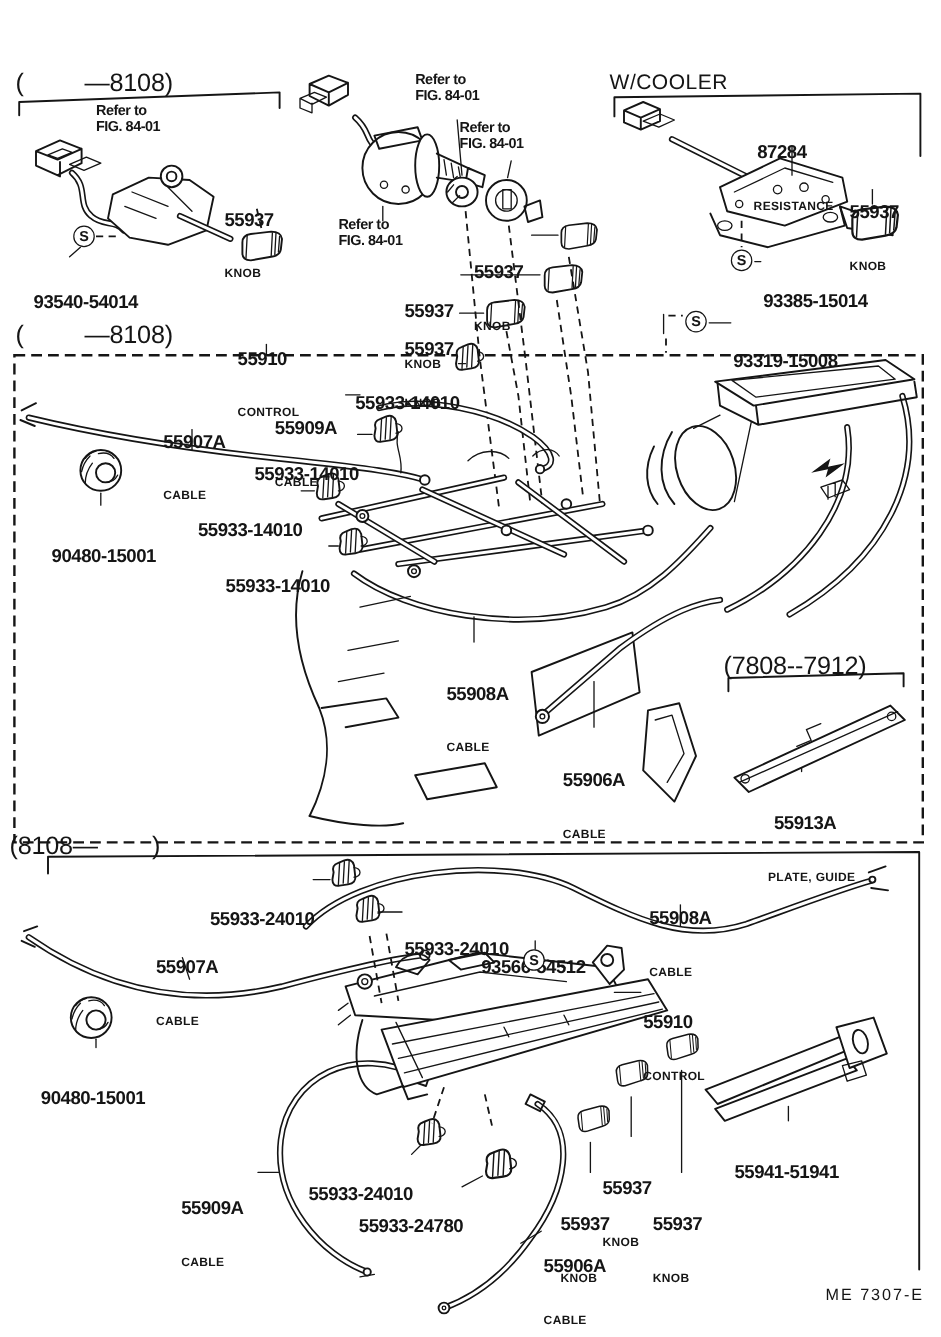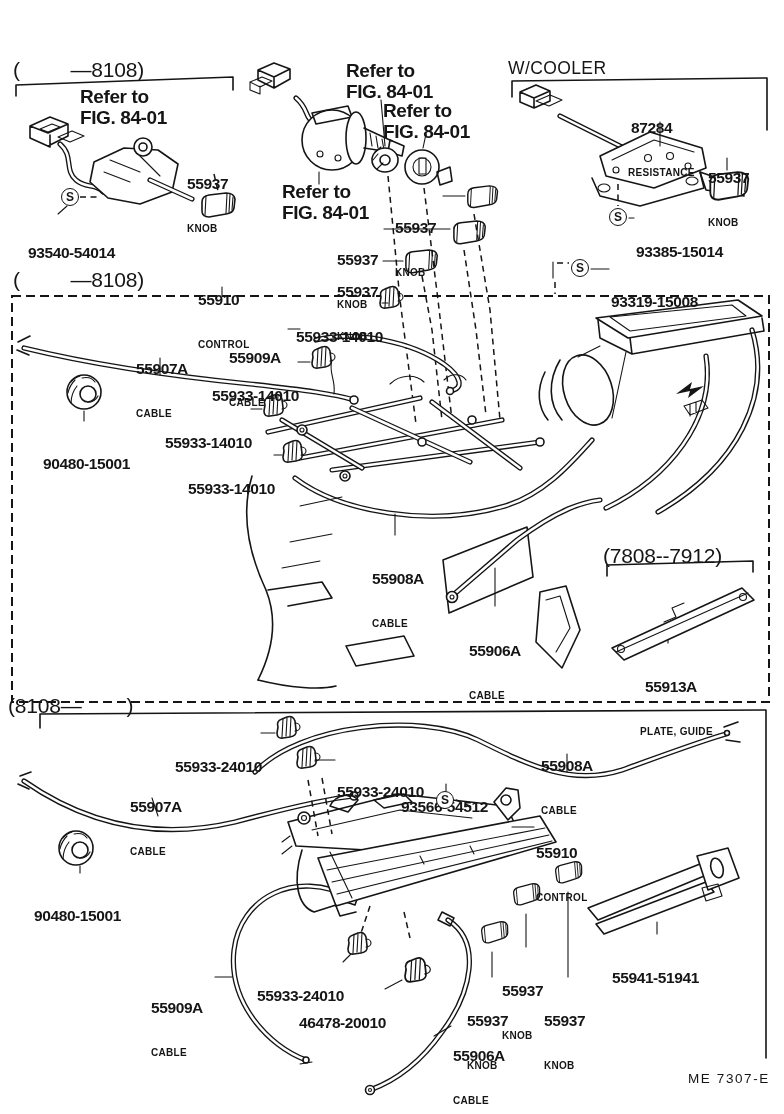--- a/index.html
+++ b/index.html
@@ -10,21 +10,21 @@
   .thin{stroke-width:1.1}
   .wfill{fill:#fff;stroke:#151515;stroke-width:1.6;stroke-linejoin:round}
   .tb{stroke:#151515;stroke-width:5.2;fill:none;stroke-linecap:round}
   .tw{stroke:#fff;stroke-width:2.5;fill:none;stroke-linecap:round}
   .dsh{stroke:#151515;fill:none;stroke-width:1.5;stroke-dasharray:6 4.5;stroke-linecap:butt}
   .dbox{stroke:#151515;fill:none;stroke-width:2;stroke-dasharray:9 5}
   .dark{fill:#151515;stroke:none}
   .lbl{position:absolute;white-space:pre;line-height:1.05}
   .num{display:block;font-weight:700;font-size:15.5px;letter-spacing:-0.4px}
   .sub{display:block;font-weight:700;font-size:10px;letter-spacing:0.3px;margin-top:-1px}
-  .refer{position:absolute;font-weight:700;font-size:19px;letter-spacing:-0.4px;
+  .refer{position:absolute;font-weight:700;font-size:12px;letter-spacing:-0.4px;
          white-space:pre-line;line-height:1.12}
   .range{position:absolute;font-weight:400;font-size:21px;white-space:pre;letter-spacing:-0.2px}
   .hdr{position:absolute;font-weight:400;font-size:17.5px;letter-spacing:0.4px}
   .scircle{position:absolute;width:16px;height:16px;border:1.8px solid #151515;border-radius:50%;
            font-weight:700;font-size:12px;line-height:16px;text-align:center;background:#fff}
   .footer{position:absolute;font-weight:400;font-size:13.5px;letter-spacing:1.6px}
 </style>
 </head>
 <body>
 
@@ -474,21 +474,21 @@
   <span class="sub">CONTROL</span>
 </div>
 <div class="lbl" style="left:151px;top:966px">
   <span class="num">55909A</span>
   <span class="sub">CABLE</span>
 </div>
 <div class="lbl" style="left:257px;top:954px">
   <span class="num">55933-24010</span>
 </div>
 <div class="lbl" style="left:299px;top:981px">
-  <span class="num">46478-20010</span>
+  <span class="num">55933-24780</span>
 </div>
 <div class="lbl" style="left:502px;top:949px">
   <span class="num">55937</span>
   <span class="sub">KNOB</span>
 </div>
 <div class="lbl" style="left:467px;top:979px">
   <span class="num">55937</span>
   <span class="sub">KNOB</span>
 </div>
 <div class="lbl" style="left:544px;top:979px">

